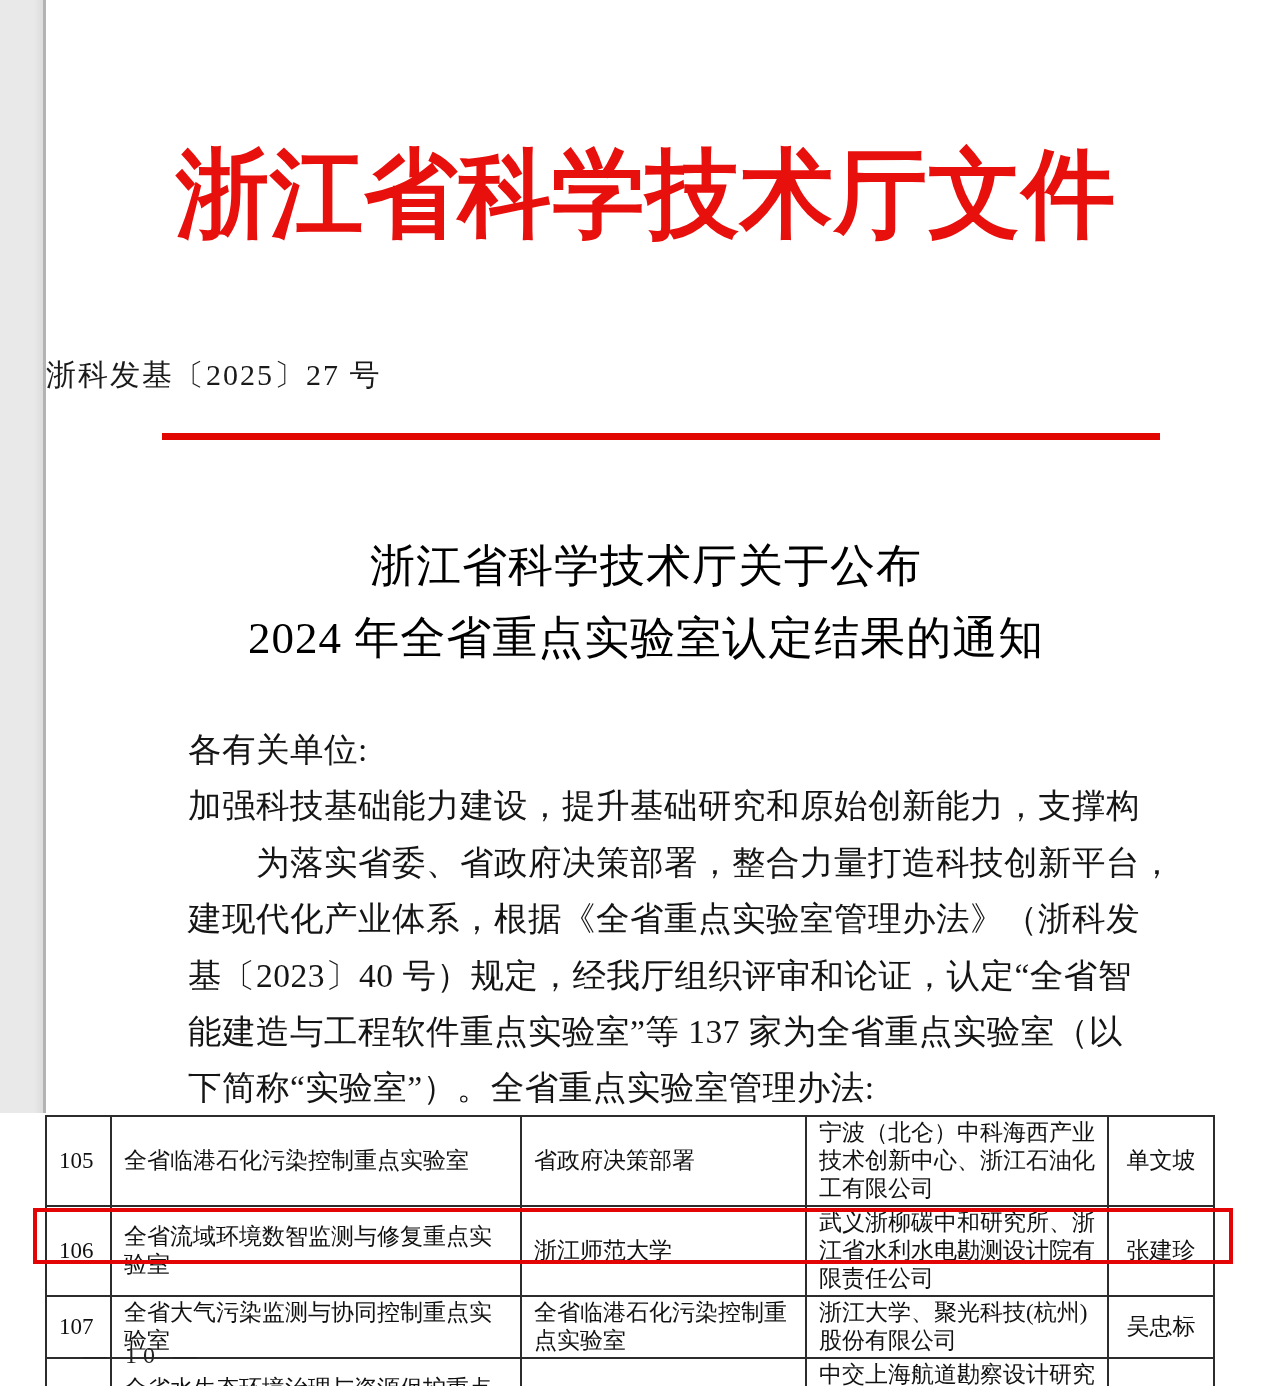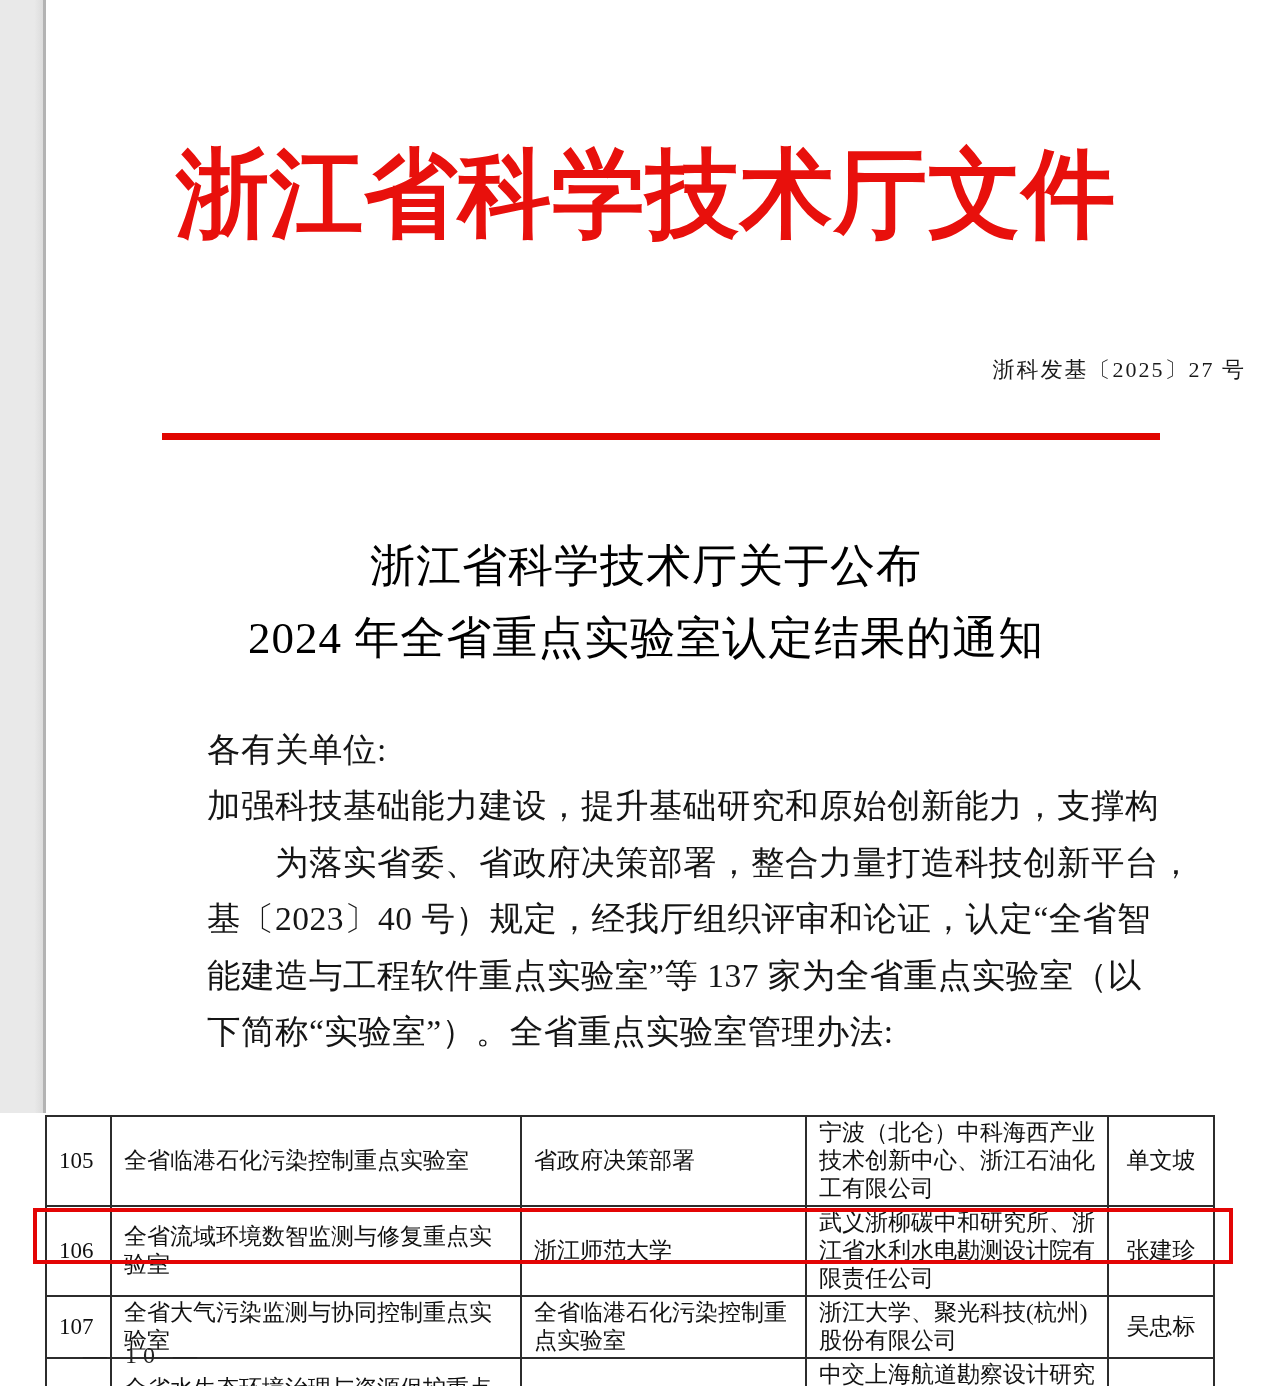--- a/index.html
+++ b/index.html
@@ -24,32 +24,32 @@
   .doc-page{position:absolute;left:46px;top:0;width:1200px;height:1113px;background:#ffffff;}
 
   .letterhead{
     position:absolute;left:0;top:142px;width:1200px;
     text-align:center;font-size:93px;font-weight:bold;
     letter-spacing:1px;line-height:1.15;
     transform:scaleY(1.04);
   }
   .doc-number{
     position:absolute;left:0;top:355px;width:1200px;
-    text-align:right;font-size:22px;color:#1a1a1a;letter-spacing:2px;
+    text-align:left;font-size:30px;color:#1a1a1a;letter-spacing:2px;
   }
   .red-rule{
     position:absolute;left:116px;top:433px;width:998px;height:7px;
   }
   .doc-title{
     position:absolute;left:0;top:530px;width:1200px;
     text-align:center;font-weight:normal;color:#000;
     font-size:45px;line-height:72px;letter-spacing:1px;
   }
   .body-block{
-    position:absolute;left:161px;top:722px;width:902px;
+    position:absolute;left:142px;top:722px;width:902px;
     font-size:33.5px;color:#151515;line-height:56.4px;
     letter-spacing:0.5px;
   }
   .body-line{
     text-align:justify;text-align-last:justify;
     white-space:nowrap;
   }
   .body-line.no-justify{text-align-last:left;}
   .body-line.indent{text-indent:68px;}
   .salutation{text-align-last:left;}
@@ -106,20 +106,21 @@
 
     <div class="doc-title">
       <div>浙江省科学技术厅关于公布</div>
       <div>2024 年全省重点实验室认定结果的通知</div>
     </div>
 
     <div class="body-block">
       <div class="body-line salutation no-justify">各有关单位:</div>
       <div class="body-line">加强科技基础能力建设，提升基础研究和原始创新能力，支撑构</div>
       <div class="body-line indent">为落实省委、省政府决策部署，整合力量打造科技创新平台，</div>
+      <div class="body-line">建现代化产业体系，根据《全省重点实验室管理办法》（浙科发</div>
       <div class="body-line">基〔2023〕40 号）规定，经我厅组织评审和论证，认定“全省智</div>
       <div class="body-line">能建造与工程软件重点实验室”等 137 家为全省重点实验室（以</div>
       <div class="body-line no-justify">下简称“实验室”）。全省重点实验室管理办法:</div>
     </div>
   </div>
 
   <div class="table-section">
 
     <table class="labs">
       <colgroup>

